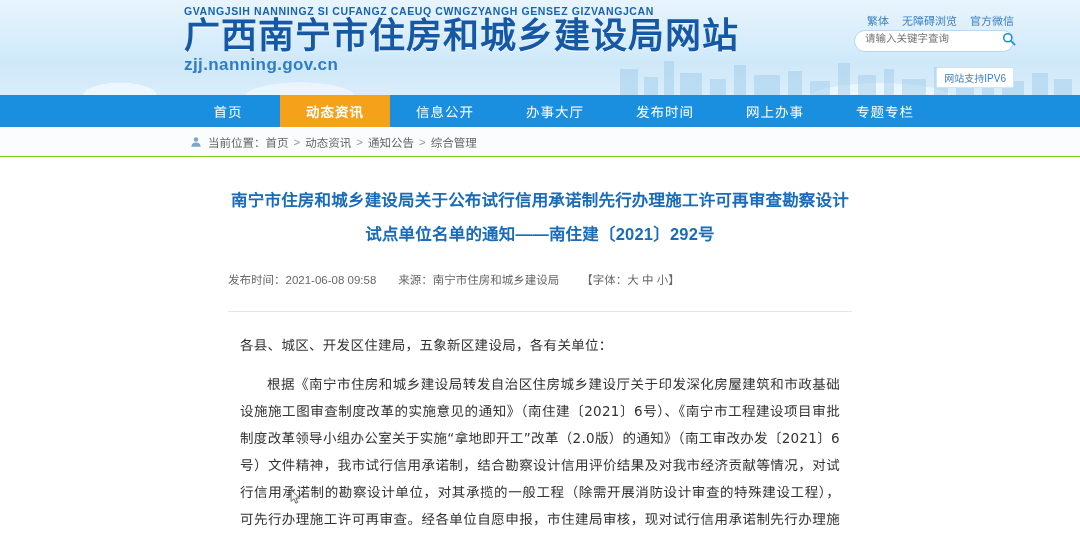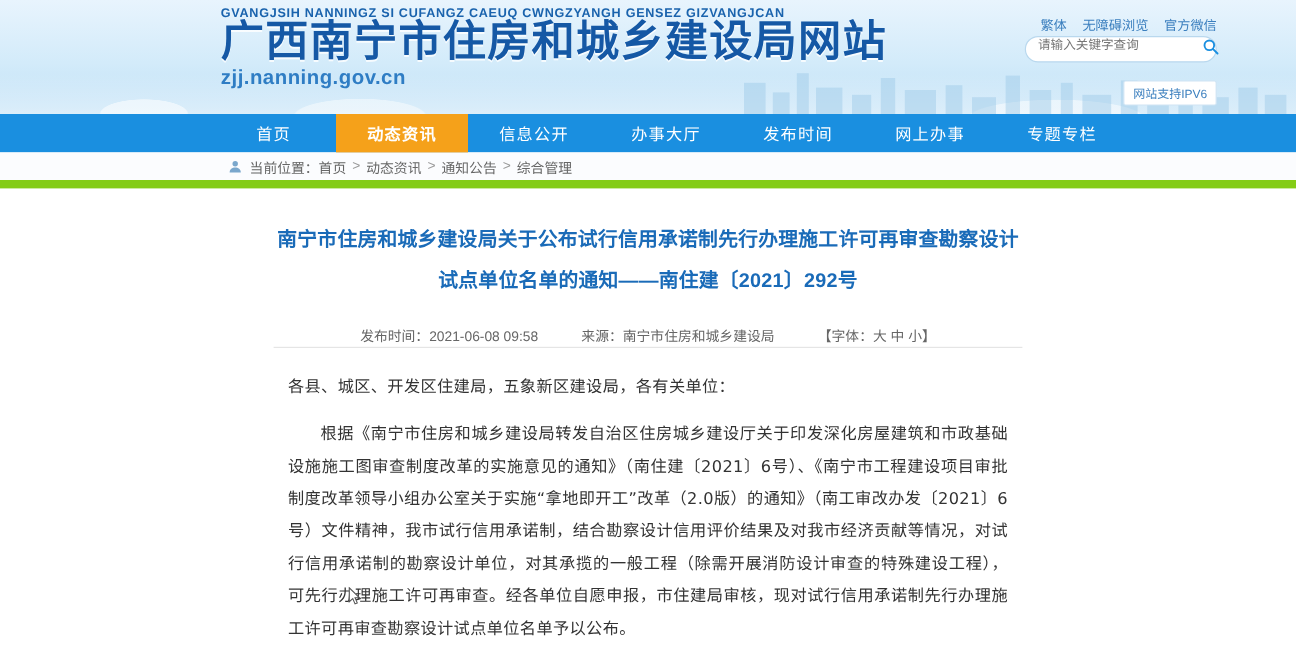--- a/index.html
+++ b/index.html
@@ -150,21 +150,21 @@
   .nav-item.active {
     background: #f5a11a;
     font-weight: bold;
   }
 
   
   .breadcrumb-bar {
     width: 1080px;
     height: 30px;
     background: #fbfcfe;
-    border-bottom: 7px solid #84cc16;
+    border-bottom: 1px solid #84cc16;
     display: flex;
     align-items: center;
     padding-left: 190px;
     font-size: 11.5px;
     color: #666;
   }
   .breadcrumb-bar .home-icon { margin-right: 6px; display: flex; align-items: center; }
   .breadcrumb-bar a, .breadcrumb-bar span.bc { color: #666; text-decoration: none; cursor: pointer; }
   .breadcrumb-sep { margin: 0 5px; color: #999; }
 
@@ -178,25 +178,24 @@
     font-size: 16.5px;
     line-height: 34px;
     font-weight: bold;
     color: #1a6bb8;
     text-align: center;
     letter-spacing: .2px;
   }
   .meta-bar {
     margin-top: 20px;
     border-bottom: 1px solid #e5e5e5;
-    padding-bottom: 2px;
+    padding-bottom: 24px;
     display: flex;
     align-items: center;
-    justify-content: center;
-    gap: 36px;
+    gap: 22px;
     font-size: 11.5px;
     color: #666;
   }
   .font-size-ctl { color: #666; }
   .font-size-ctl b { font-weight: normal; cursor: pointer; }
 
   .article-body {
     margin-top: 20px;
     font-size: 13.5px;
     line-height: 27px;

